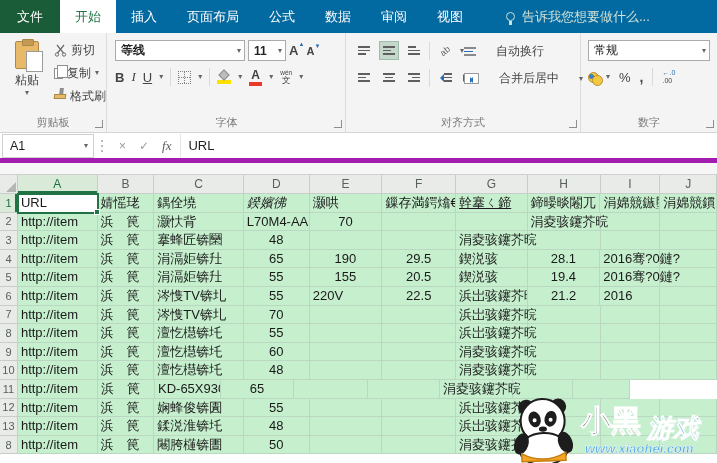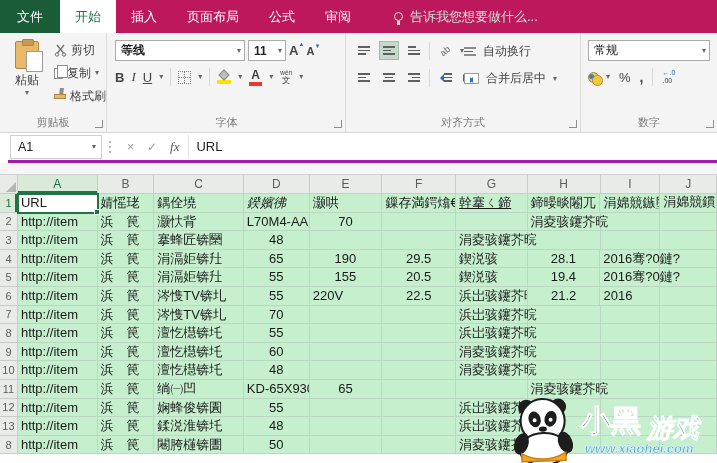--- a/index.html
+++ b/index.html
@@ -1,21 +1,21 @@
 <!DOCTYPE html>
 <html><head>
 <meta charset="utf-8">
 <style>
   * { margin:0; padding:0; box-sizing:border-box; }
   html,body { width:717px; height:463px; overflow:hidden;
     font-family:"Liberation Sans","DejaVu Sans",sans-serif; background:#fff; }
   #app { position:relative; width:717px; height:463px; overflow:hidden; }
 
   
-  .tabbar { position:absolute; top:0; left:0; right:0; height:33px; background:#be185d;
+  .tabbar { position:absolute; top:0; left:0; right:0; height:33px; background:#0369a1;
     display:flex; align-items:stretch; }
   .tab { color:#fff; font-size:13px; line-height:33px; padding:0 15px; cursor:default; white-space:nowrap; }
   .tab.file { background:#1a5c38; padding:0 17px; }
   .tab.active { background:#fff; color:#217346; }
   .tellme { display:flex; align-items:center; gap:7px; margin-left:28px; color:#cfe0d6; font-size:13px; }
   .bulb { width:9px; height:9px; border:1.5px solid #cfe0d6; border-radius:50%; position:relative; display:inline-block; }
   .bulb:after { content:""; position:absolute; left:2px; top:8px; width:3px; height:4px; background:#cfe0d6; }
 
   
   .ribbon { position:absolute; top:33px; left:0; right:0; height:100px; background:#f3f4f3;
@@ -73,21 +73,21 @@
   
   .g-align { left:346px; width:235px; }
   .alrow1 { position:absolute; left:8px; top:8px; display:flex; gap:5px; align-items:center; }
   .alrow2 { position:absolute; left:8px; top:35px; display:flex; gap:5px; align-items:center; }
   .albtn { width:20px; height:19px; display:flex; align-items:center; justify-content:center; border:1px solid transparent; }
   .albtn.pressed { background:#c5d8cb; border:1px solid #9fbcab; }
   .lines { display:flex; flex-direction:column; gap:2px; }
   .lines i { display:block; height:1.5px; background:#5f5f5f; }
   .l12 { width:12px; } .l8 { width:8px; }
   .ic-orient { font-size:9px; color:#5f5f5f; transform:rotate(-40deg); display:inline-block; }
-  .bigbtn { display:flex; align-items:center; gap:7px; white-space:nowrap; color:#444; }
+  .bigbtn { display:flex; align-items:center; gap:20px; white-space:nowrap; color:#444; }
   .wrapA { position:absolute; left:118px; top:10px; }
   .mergeA { position:absolute; left:118px; top:37px; }
   .ic-wrap { display:flex; flex-direction:column; gap:2px; }
   .ic-wrap i { display:block; height:1.5px; }
   .ic-wrap .g { width:12px; background:#8a8a8a; }
   .ic-wrap .b { width:9px; background:#2a6db5; }
   .ic-merge { position:relative; width:15px; height:11px; border:1px solid #9a9a9a; background:#fff; }
   .ic-merge:before { content:""; position:absolute; left:2px; top:3px; border:3px solid transparent; border-right-color:#2a6db5; }
   .ic-merge:after { content:""; position:absolute; right:2px; top:3px; border:3px solid transparent; border-left-color:#2a6db5; }
   .tri-r { display:inline-block; border:4px solid transparent; border-left-color:#2a6db5; margin-right:-2px; }
@@ -101,22 +101,22 @@
   .ic-coin:before { content:""; position:absolute; left:0; top:1px; width:9px; height:9px; border-radius:50%;
     background:#f5c842; border:1px solid #b98f2f; }
   .ic-coin:after { content:""; position:absolute; left:4px; top:4px; width:9px; height:9px; border-radius:50%;
     background:#f5c842; border:1px solid #b98f2f; box-shadow:-6px -4px 0 -3px #3a7fc1; }
   .pct { font-size:13px; color:#444; }
   .cma { font-size:14px; font-weight:bold; color:#444; }
   .dec { display:flex; flex-direction:column; font-size:7px; line-height:1.2; color:#444; }
   .dec .bl { color:#2a6db5; }
 
   
-  .fbar { position:absolute; top:133px; left:8px; right:0; height:30px; background:#fff;
-    display:flex; align-items:center; border-bottom:3px solid #a21caf; }
+  .fbar { position:absolute; top:133px; left:0; right:0; height:30px; background:#fff;
+    display:flex; align-items:center; border-bottom:5px solid #a21caf; }
   .fgap { position:absolute; top:163px; height:12px; left:0; right:0; background:#f5f6f5;
     border-bottom:1px solid #cfcfcf; }
   .namebox { width:92px; height:24px; margin-left:2px; border:1px solid #d0d0d0; display:flex;
     align-items:center; justify-content:space-between; padding:0 5px 0 7px; font-size:12.5px; color:#222; }
   .vdots { width:2px; height:2px; border-radius:50%; background:#a0a0a0; margin:0 7px;
     box-shadow:0 -5px 0 #a0a0a0, 0 5px 0 #a0a0a0; }
   .fbtns { display:flex; align-items:center; gap:13px; padding:0 9px; color:#9a9a9a; font-size:12px;
     border-right:1px solid #e4e4e4; height:24px; }
   .fx { font-style:italic; font-family:"Liberation Serif",serif; color:#5c5c5c; font-size:13px; }
   .finput { flex:1; font-size:13px; color:#222; padding-left:7px; }
@@ -153,21 +153,23 @@
 
 <div id="app">
 
   <div class="tabbar">
     <div style="display:flex;">
         <div class="tab file">文件</div>
         <div class="tab active">开始</div>
         <div class="tab">插入</div>
         <div class="tab">页面布局</div>
         <div class="tab">公式</div>
+        <div class="tab">数据</div>
         <div class="tab">审阅</div>
+        <div class="tab">视图</div>
       </div>
     <div class="tellme">
       <span class="bulb"></span>
       <span>告诉我您想要做什么...</span>
     </div>
   </div>
 
   <div class="ribbon">
 
     <div class="grp g-clip">
@@ -385,21 +387,21 @@
         <div class="rhead sel">1</div>
         <div class="cell selcell" style="width: 80px;">URL<span class="handle"></span></div>
         <div class="cell" style="width: 57px;">婧愮珯</div>
         <div class="cell" style="width: 90px;">鍝佺墝</div>
         <div class="cell" style="width: 66px; font-style: italic;">鍨嬪彿</div>
         <div class="cell" style="width: 73px;">灏哄</div>
         <div class="cell clip" style="width: 74px;">鏁存満鍔熻€鍚</div>
         <div class="cell clip" style="width: 72px; text-decoration: underline;">幹搴ㄑ鍗</div>
         <div class="cell clip" style="width: 73px;">鍗暥晱闂ㄫ</div>
         <div class="cell clip" style="width: 60px;">涓婂競鏃堕棿</div>
-        <div class="cell clip" style="width: 57px; font-family: Liberation Mono, monospace;">涓婂競鏆</div>
+        <div class="cell clip" style="width: 57px;">涓婂競鏆</div>
       </div>
       <div class="grow" style="height: 18.6px;">
         <div class="rhead">2</div>
         <div class="cell clip" style="width: 80px;">http://item</div>
         <div class="cell" style="width: 57px;">浜　笢</div>
         <div class="cell clip" style="width: 90px;">灏忕背</div>
         <div class="cell clip" style="width: 66px;">L70M4-AA</div>
         <div class="cell r" style="width: 73px;">70</div>
         <div class="cell" style="width: 74px;"></div>
         <div class="cell" style="width: 72px;"></div>
@@ -508,21 +510,20 @@
         <div class="cell" style="width: 74px;"></div>
         <div class="cell" style="width: 72px;"><span class="ovspan">涓夌骇鑳芥晥</span></div>
         <div class="cell" style="width: 73px;"></div>
         <div class="cell" style="width: 60px;"></div>
         <div class="cell" style="width: 57px;"></div>
       </div>
       <div class="grow" style="height: 18.6px;">
         <div class="rhead">11</div>
         <div class="cell clip" style="width: 80px;">http://item</div>
         <div class="cell" style="width: 57px;">浜　笢</div>
-        <div class="cell" style="width: 90px;">绱㈠凹</div>
         <div class="cell clip" style="width: 66px;">KD-65X930</div>
         <div class="cell r" style="width: 73px;">65</div>
         <div class="cell" style="width: 74px;"></div>
         <div class="cell" style="width: 72px;"></div>
         <div class="cell" style="width: 73px;"><span class="ovspan">涓夌骇鑳芥晥</span></div>
         <div class="cell" style="width: 60px;"></div>
         <div class="cell" style="width: 57px;"></div>
       </div>
       <div class="grow" style="height: 18.6px;">
         <div class="rhead">12</div>

